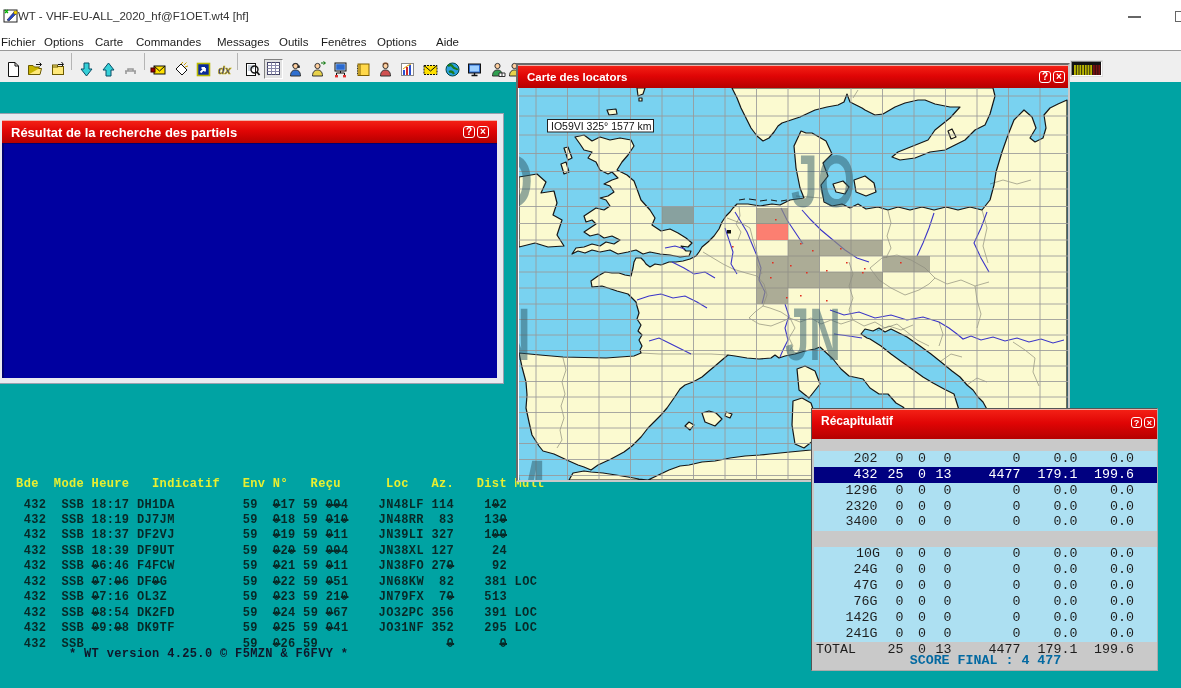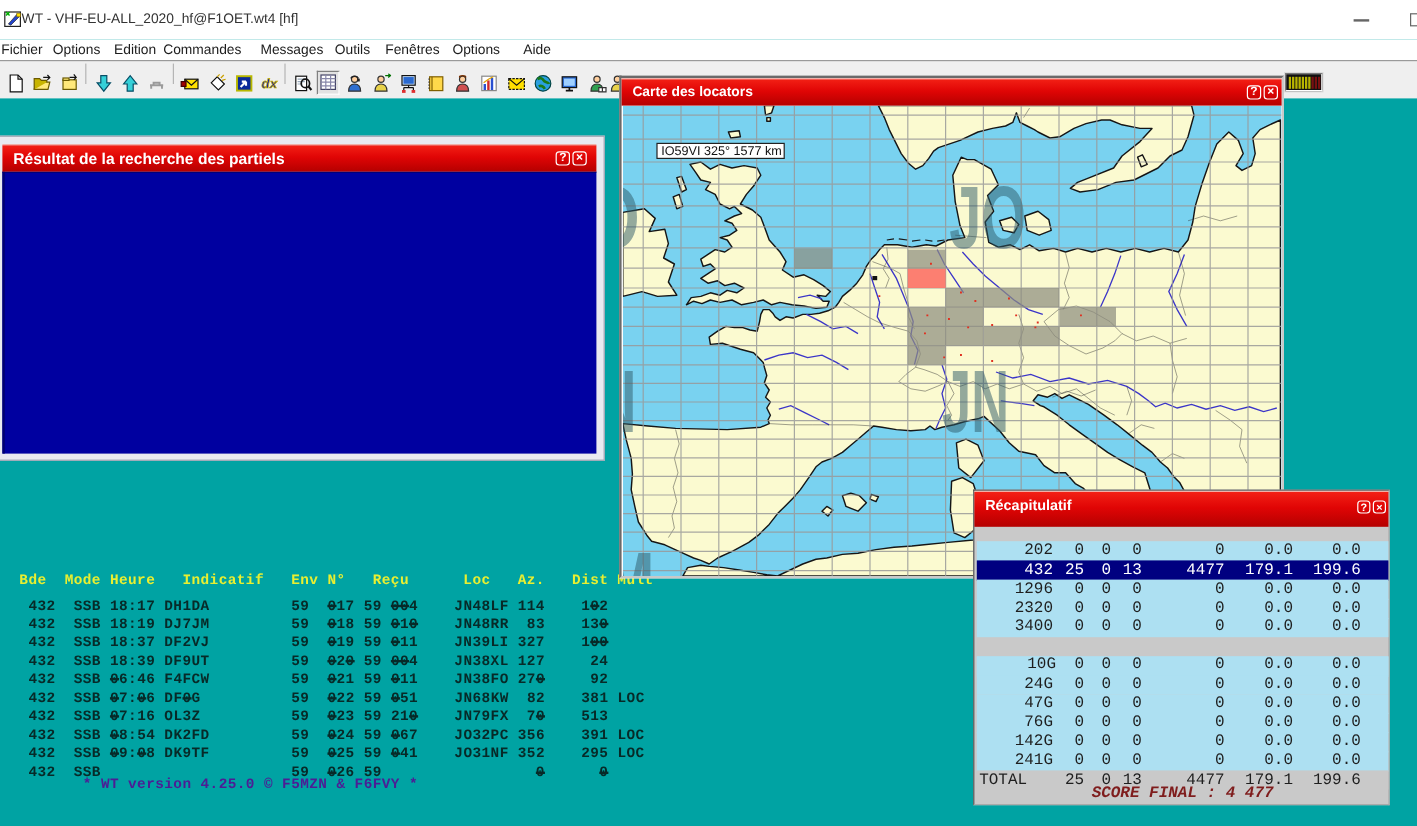--- a/index.html
+++ b/index.html
@@ -20,38 +20,38 @@
 .logtxt s { text-decoration-thickness:1.5px; }
 .rrow { position:absolute; left:2px; width:343px; background:#ade0f2; font-family:"Liberation Mono",monospace;
   font-size:13.3px; line-height:15.9px; color:#1e1e1e; }
 .rrow span { position:absolute; top:-0.5px; }
 .rrow.hl { background:#000080; color:#fff; }
 .rrow.tot { background:#c9c9c9; }
 .rhdr { position:absolute; left:2px; top:24px; width:343px; height:18.3px; background:#c9c9c9;
   font-family:"Liberation Mono",monospace; font-size:13.3px; color:#1e1e1e; }
 .rhdr span { position:absolute; top:3px; font-size:12.2px; }
 .rscore { position:absolute; left:2px; width:343px; height:15px; line-height:15px; text-align:center;
-  font-family:"Liberation Mono",monospace; font-weight:bold; font-size:13.3px; color:#7f1d1d;font-style:italic; }
+  font-family:"Liberation Mono",monospace; font-weight:bold; font-size:13.3px; color:#0369a1; }
 </style></head>
 <body>
 <div class="titlebar">
   <svg style="position:absolute;left:3px;top:8px" width="16" height="16" viewBox="0 0 16 16">
       <rect x="1" y="2" width="13" height="12" fill="#fff" stroke="#222"></rect>
       <path d="M4 12 L11 4 L13 6 L6 13 Z" fill="#2244cc" stroke="#111" stroke-width="0.5"></path>
       <path d="M2 2 L5 5 M5 2 L2 5" stroke="#00b000" stroke-width="1.2"></path>
       <rect x="11" y="3" width="3" height="3" fill="#ffe000" stroke="#806000" stroke-width="0.5"></rect>
     </svg>
   <span style="position:absolute;left:18px;top:10px;font-size:11.5px;color:#333">WT - VHF-EU-ALL_2020_hf@F1OET.wt4 [hf]</span>
   <div style="position:absolute;left:1128px;top:16px;width:13px;height:1.6px;background:#666"></div>
   <div style="position:absolute;left:1175px;top:11px;width:11px;height:11px;border:1.4px solid #666"></div>
 </div>
 <div class="menubar">
   <span style="left:1px">Fichier</span>
     <span style="left:44px">Options</span>
-    <span style="left:95px">Edition</span>
+    <span style="left:95px">Carte</span>
   <span style="left:136px">Commandes</span>
     <span style="left:217px">Messages</span>
     <span style="left:279px">Outils</span>
   <span style="left:321px">Fenêtres</span>
     <span style="left:377px">Options</span>
     <span style="left:436px">Aide</span>
 </div>
 <div class="toolbar">
     <div class="tbi" style="left:5px;"><svg width="17" height="17" viewBox="0 0 17 17">
         <path d="M3.5 1.5 H10 L13.5 5 V15.5 H3.5 Z" fill="#fff" stroke="#111"></path>
@@ -172,21 +172,21 @@
         <rect x="15.5" y="2" width="1.9" height="10" fill="#b8b400"></rect>
         <rect x="18.200000000000003" y="2" width="1.9" height="10" fill="#b8b400"></rect>
         <rect x="20.900000000000002" y="2" width="1.9" height="10" fill="#7a1010"></rect>
         <rect x="23.6" y="2" width="1.9" height="10" fill="#7a1010"></rect>
         <rect x="26.3" y="2" width="1.9" height="10" fill="#7a1010"></rect>
       </svg></div>
   </div>
 
 <div class="logtxt" style="left:1px;top:477px;color:#e9ef30;z-index:1">  Bde  Mode Heure   Indicatif   Env N°   Reçu      Loc   Az.   Dist Mult</div>
 <div class="logtxt" style="left:1px;top:497.5px;color:#072a28;line-height:15.45px;z-index:1"><div>   432  SSB 18:17 DH1DA         59  <s>0</s>17 59 <s>0</s><s>0</s>4    JN48LF 114    1<s>0</s>2</div><div>   432  SSB 18:19 DJ7JM         59  <s>0</s>18 59 <s>0</s>1<s>0</s>    JN48RR  83    13<s>0</s></div><div>   432  SSB 18:37 DF2VJ         59  <s>0</s>19 59 <s>0</s>11    JN39LI 327    1<s>0</s><s>0</s></div><div>   432  SSB 18:39 DF9UT         59  <s>0</s>2<s>0</s> 59 <s>0</s><s>0</s>4    JN38XL 127     24</div><div>   432  SSB <s>0</s>6:46 F4FCW         59  <s>0</s>21 59 <s>0</s>11    JN38FO 27<s>0</s>     92</div><div>   432  SSB <s>0</s>7:<s>0</s>6 DF<s>0</s>G          59  <s>0</s>22 59 <s>0</s>51    JN68KW  82    381 LOC</div><div>   432  SSB <s>0</s>7:16 OL3Z          59  <s>0</s>23 59 21<s>0</s>    JN79FX  7<s>0</s>    513</div><div>   432  SSB <s>0</s>8:54 DK2FD         59  <s>0</s>24 59 <s>0</s>67    JO32PC 356    391 LOC</div><div>   432  SSB <s>0</s>9:<s>0</s>8 DK9TF         59  <s>0</s>25 59 <s>0</s>41    JO31NF 352    295 LOC</div><div>   432  SSB                     59  <s>0</s>26 59                 <s>0</s>      <s>0</s></div></div>
-<div class="logtxt" style="left:1px;top:646.5px;color:#4c1d95;z-index:1">         * WT version 4.25.0 © F5MZN &amp; F6FVY *</div>
+<div class="logtxt" style="left:1px;top:646.5px;color:#0f172a;z-index:1">         * WT version 4.25.0 © F5MZN &amp; F6FVY *</div>
 
 <div class="win" style="left:-5px;top:113px;width:509px;height:271px;padding:6px;z-index:2;border:1px solid #9aa0b0">
   <div class="wtitle">Résultat de la recherche des partiels
     <div class="wbtn" style="right:22px">?</div><div class="wbtn" style="right:8px">×</div>
   </div>
   <div style="height:234.5px;background:#0000a0;border-left:2px solid #000070;border-top:1px solid #000070"></div>
 </div>
 
 <div class="win" style="left:516px;top:63px;width:554px;height:419px;z-index:3;border:2px solid;border-color:#6a6a6a #c9c9c9 #c9c9c9 #6a6a6a;background:#fff">
   <div class="wtitle" style="height:23px;font-size:11.5px">Carte des locators

